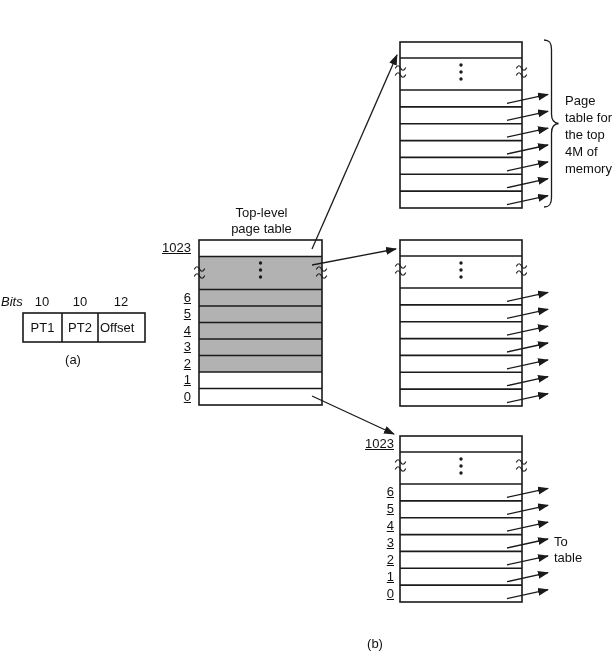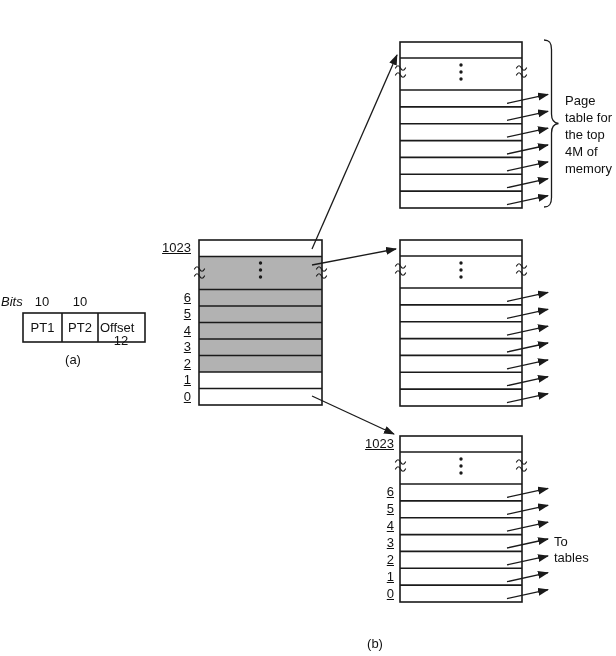--- a/index.html
+++ b/index.html
@@ -146,42 +146,44 @@
         <line x1="507" y1="598.6" x2="548" y2="589.6" class="arrow" marker-end="url(#ah)"></line>
       </g>
     <g id="g-brace">
         <path d="M544,40 C550,40 551.5,43.5 551.5,49.5 L551.5,114 C551.5,120 553.5,123 558.5,123.5 C553.5,124 551.5,127 551.5,133 L551.5,197.5 C551.5,203.5 550,207 544,207" class="brace"></path>
       </g>
   </svg>
 
   <div class="lbl" style="left:1px; top:295px; height:14px; line-height:14px;font-style:italic;">Bits</div>
   <div class="lbl num" style="left:22px; top:295px;">10</div>
   <div class="lbl num" style="left:60px; top:295px;">10</div>
-  <div class="lbl num" style="left:101px; top:295px;margin-top:39px;">12</div>
+  <div class="lbl num" style="left:101px; top:295px;">12</div>
   <div class="lbl cell" style="left:23px; top:320px; width:39px;">PT1</div>
   <div class="lbl cell" style="left:62px; top:320px; width:36px;">PT2</div>
   <div class="lbl cell" style="left:100px; top:320px; width:34px;">Offset</div>
   <div class="lbl ctr" style="left:53px; top:352px; width:40px;">(a)</div>
 
+  <div class="lbl ctr pre" style="left:201px; top:205px; width:121px;">Top-level
+page table</div>
   <div class="lbl rowlbl" style="left:151px; top:240px;">1023</div>
   <div class="lbl rowlbl" style="left:151px; top:290px;">6</div>
   <div class="lbl rowlbl" style="left:151px; top:306px;">5</div>
   <div class="lbl rowlbl" style="left:151px; top:323px;">4</div>
   <div class="lbl rowlbl" style="left:151px; top:339px;">3</div>
   <div class="lbl rowlbl" style="left:151px; top:356px;">2</div>
   <div class="lbl rowlbl" style="left:151px; top:372px;">1</div>
   <div class="lbl rowlbl" style="left:151px; top:389px;">0</div>
 
   <div class="lbl pre brace-lbl" style="left:565px; top:92px; width:60px;">Page
 table for
 the top
 4M of
 memory</div>
   <div class="lbl pre" style="left:554px; top:534px; width:50px;">To
-tables</div>
+table</div>
 
   <div class="lbl rowlbl" style="left:354px; top:436px;">1023</div>
   <div class="lbl rowlbl" style="left:354px; top:484px;">6</div>
   <div class="lbl rowlbl" style="left:354px; top:501px;">5</div>
   <div class="lbl rowlbl" style="left:354px; top:518px;">4</div>
   <div class="lbl rowlbl" style="left:354px; top:535px;">3</div>
   <div class="lbl rowlbl" style="left:354px; top:552px;">2</div>
   <div class="lbl rowlbl" style="left:354px; top:569px;">1</div>
   <div class="lbl rowlbl" style="left:354px; top:586px;">0</div>
 

